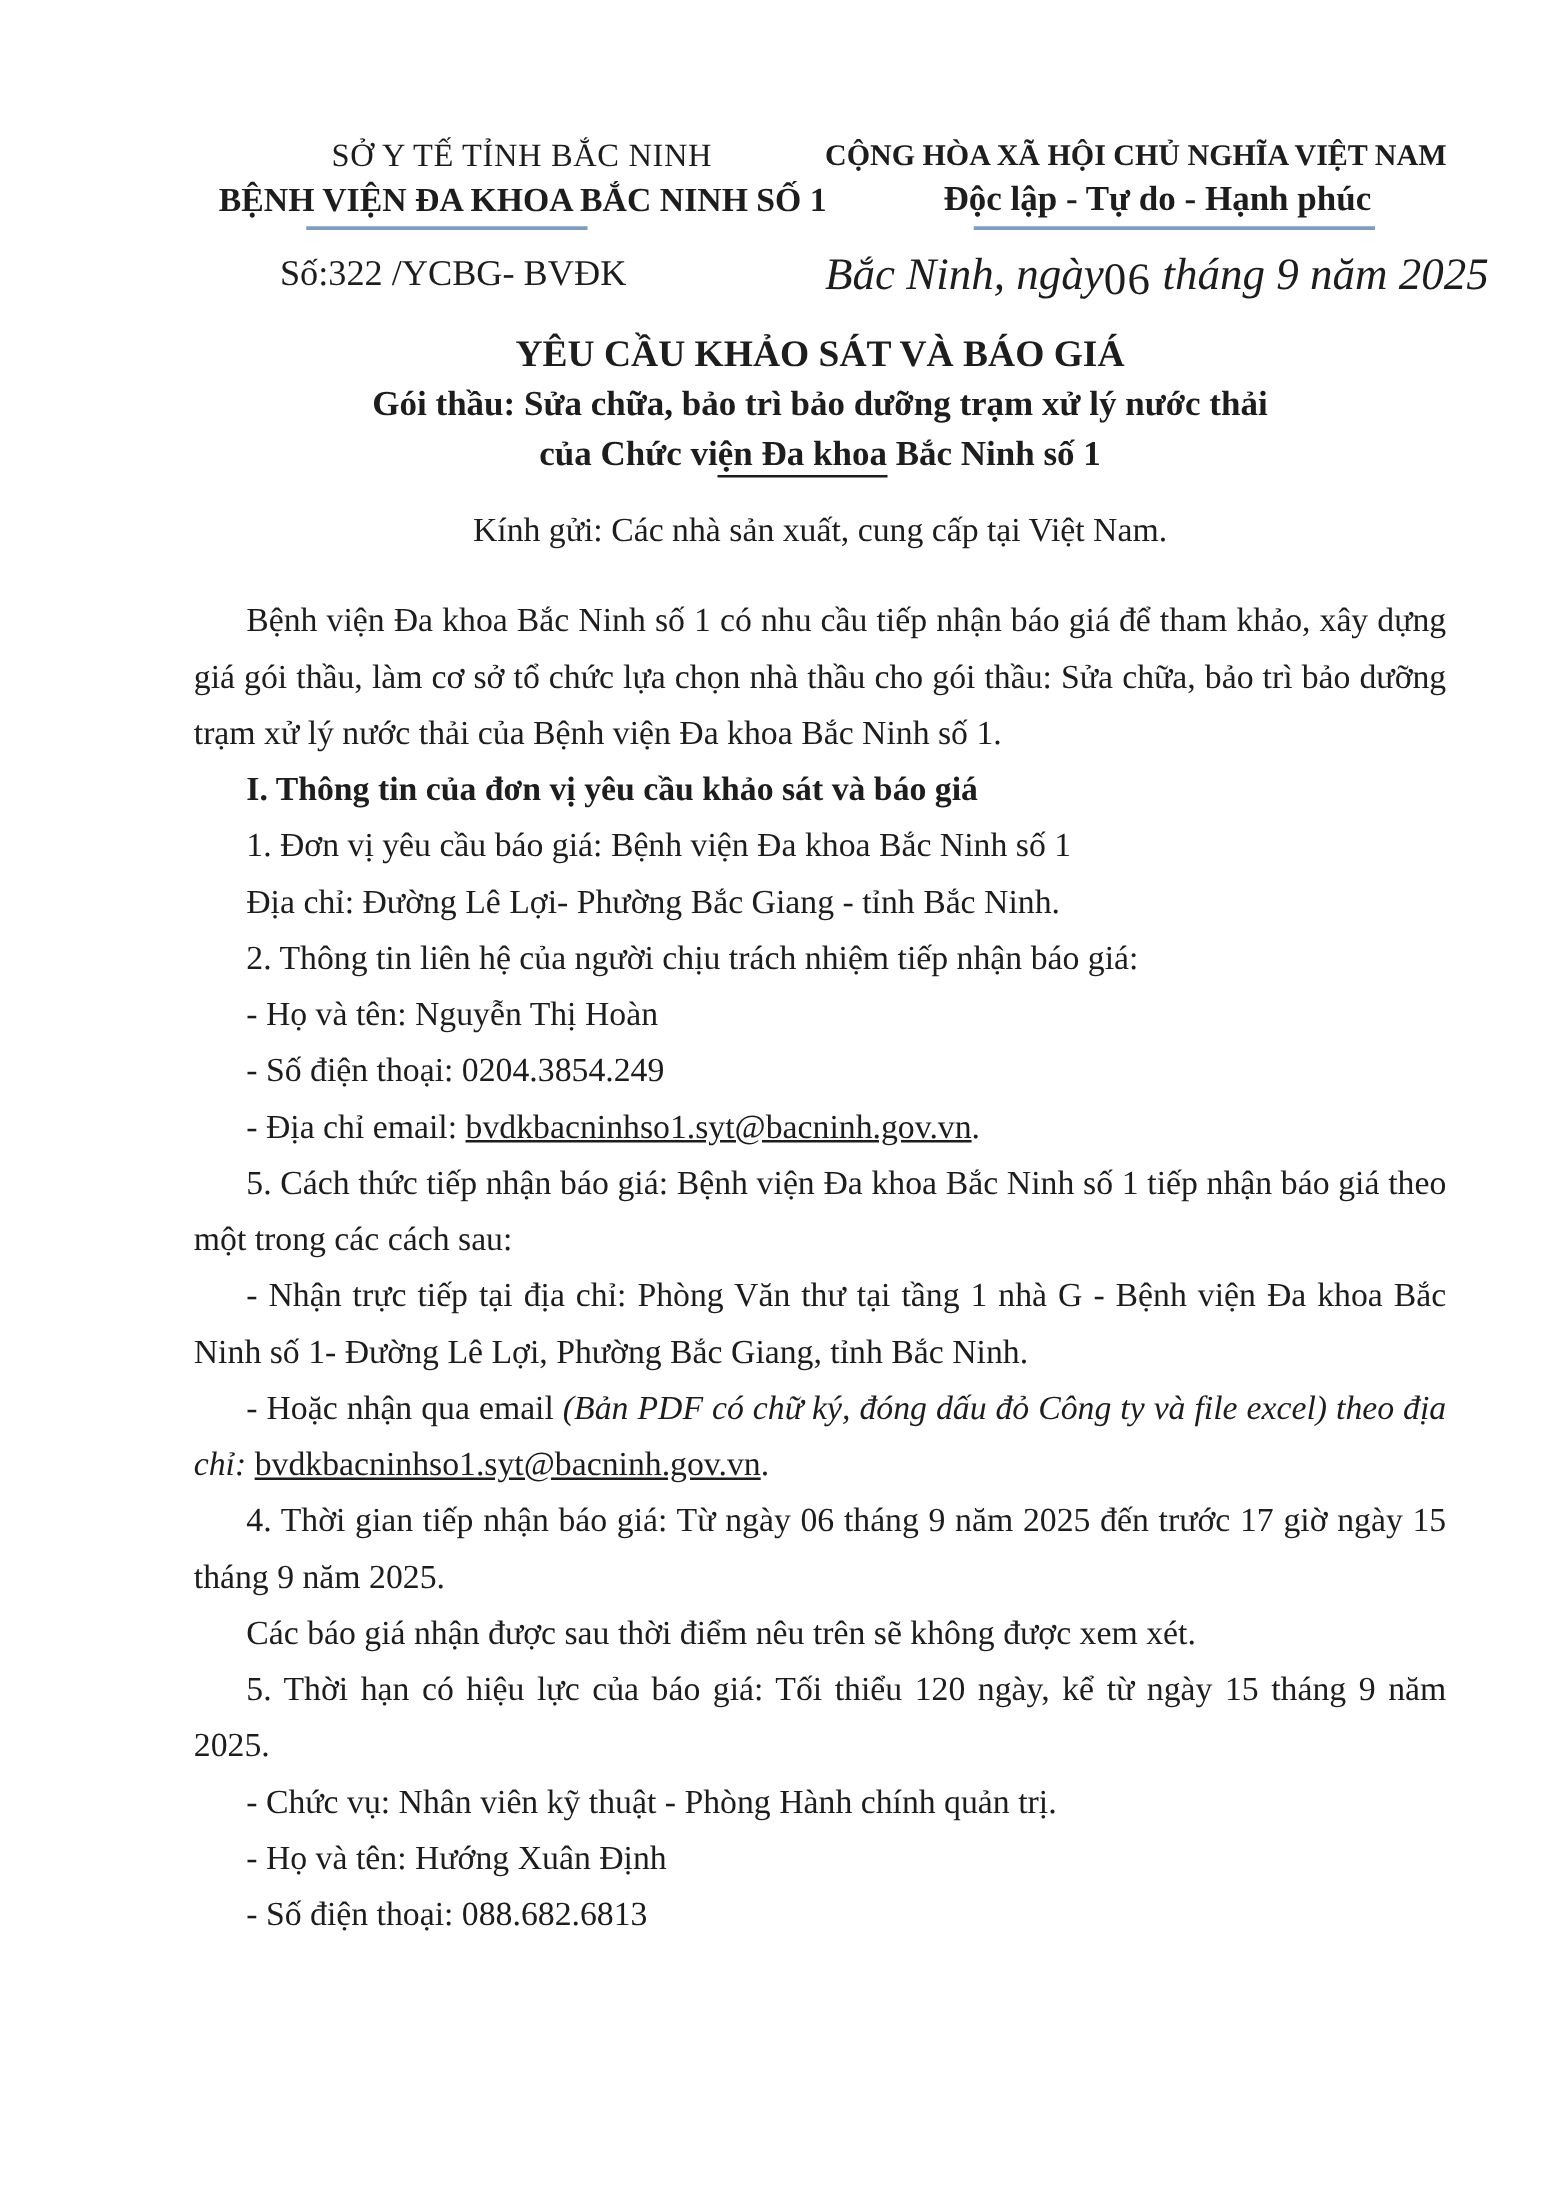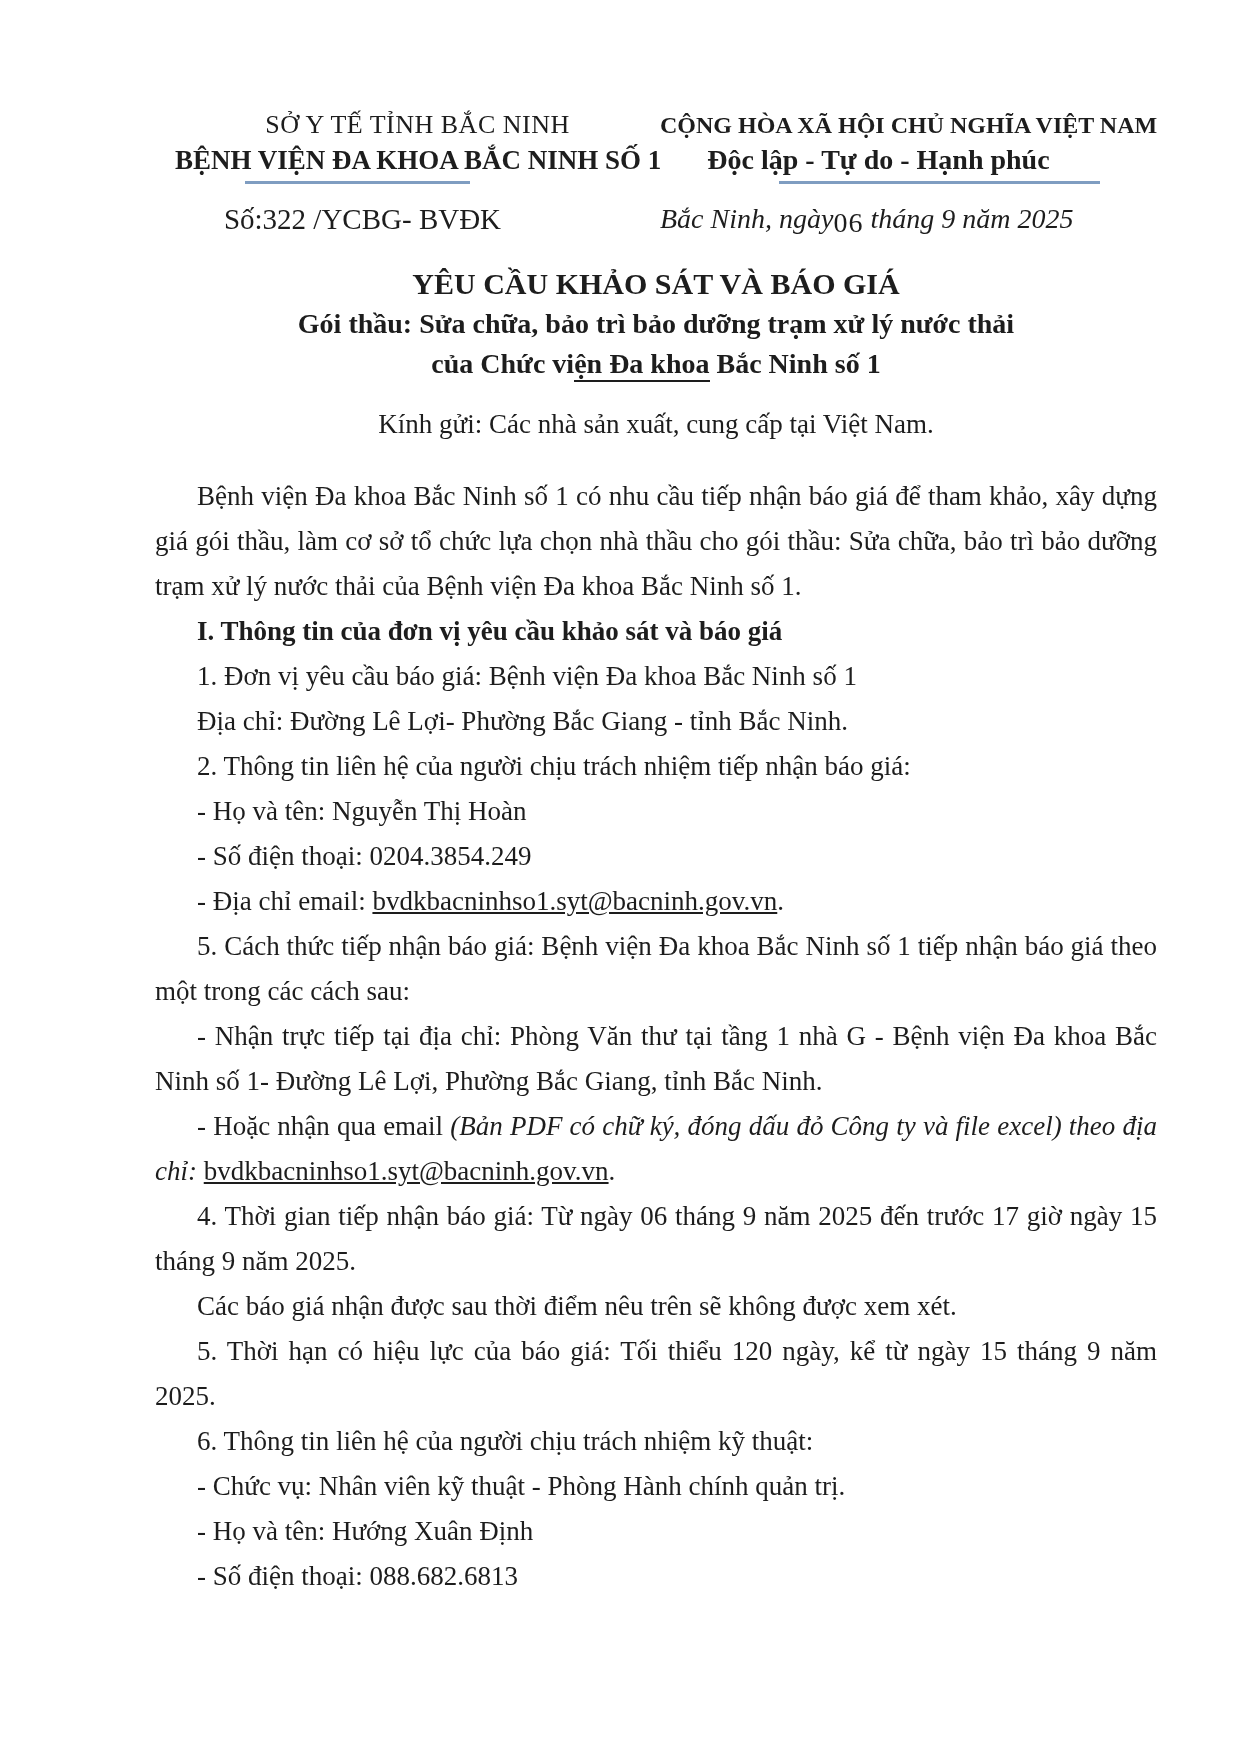--- a/index.html
+++ b/index.html
@@ -10,30 +10,30 @@
     height:1755px;
     background:#ffffff;
     color:#1d1d1d;
     font-family:"Liberation Serif","DejaVu Serif",serif;
     padding:108px 84px 12px 155px;
     overflow:hidden;
   }
   
   .hdr{display:flex;align-items:flex-start;}
   .hdr-left{box-sizing:border-box;width:505px;padding-left:20px;text-align:center;flex:none;}
-  .hdr-right{box-sizing:border-box;width:497px;text-align:center;flex:none;}
+  .hdr-right{box-sizing:border-box;width:497px;text-align:right;flex:none;}
   .org-parent{font-size:26px;line-height:34px;white-space:nowrap;letter-spacing:.5px;}
   .org-name{font-size:27px;line-height:36px;font-weight:bold;white-space:nowrap;}
   .nat-title{font-size:24px;line-height:34px;font-weight:bold;white-space:nowrap;margin-right:60px;}
   .nat-motto{font-size:28px;line-height:36px;font-weight:bold;white-space:nowrap;margin-right:60px;}
   .rule{height:3px;background:#7f9dc1;margin-top:3px;}
   .rule-left{width:225px;margin-left:70px;}
   .rule-right{width:321px;margin-left:119px;}
   .doc-no{font-size:29px;line-height:38px;margin-top:16px;white-space:nowrap;margin-right:110px;}
-  .date-line{font-size:28px;line-height:38px;margin-top:16px;white-space:nowrap;margin-right:180px;font-style:italic;}
+  .date-line{font-size:36px;line-height:38px;margin-top:16px;white-space:nowrap;margin-right:180px;font-style:italic;}
   .day{font-style:normal;position:relative;top:4px;letter-spacing:1px;}
   
   .doc-title{margin-top:26px;font-size:30px;line-height:40px;font-weight:bold;text-align:center;}
   .doc-sub{font-size:28px;line-height:40px;font-weight:bold;text-align:center;}
   .u-part{border-bottom:2px solid #1d1d1d;padding-bottom:1px;}
   .salutation{margin-top:22px;font-size:27px;line-height:36px;text-align:center;}
   
   .bodytext{margin-top:32px;}
   .para{margin:0;font-size:27px;line-height:45px;text-align:justify;text-indent:42px;}
   .bold{font-weight:bold;}
@@ -76,19 +76,18 @@
     <p class="para">2. Thông tin liên hệ của người chịu trách nhiệm tiếp nhận báo giá:</p>
     <p class="para">- Họ và tên: Nguyễn Thị Hoàn</p>
     <p class="para">- Số điện thoại: 0204.3854.249</p>
     <p class="para"><span>- Địa chỉ email: </span><span class="email">bvdkbacninhso1.syt@bacninh.gov.vn</span><span>.</span></p>
     <p class="para">5. Cách thức tiếp nhận báo giá: Bệnh viện Đa khoa Bắc Ninh số 1 tiếp nhận báo giá theo một trong các cách sau:</p>
     <p class="para">- Nhận trực tiếp tại địa chỉ: Phòng Văn thư tại tầng 1 nhà G - Bệnh viện Đa khoa Bắc Ninh số 1- Đường Lê Lợi, Phường Bắc Giang, tỉnh Bắc Ninh.</p>
     <p class="para"><span>- Hoặc nhận qua email </span><span class="it">(Bản PDF có chữ ký, đóng dấu đỏ Công ty và file excel) theo địa chỉ: </span><span class="email">bvdkbacninhso1.syt@bacninh.gov.vn</span><span>.</span></p>
     <p class="para">4. Thời gian tiếp nhận báo giá: Từ ngày 06 tháng 9 năm 2025 đến trước 17 giờ ngày 15 tháng 9 năm 2025.</p>
     <p class="para">Các báo giá nhận được sau thời điểm nêu trên sẽ không được xem xét.</p>
     <p class="para">5. Thời hạn có hiệu lực của báo giá: Tối thiểu 120 ngày, kể từ ngày 15 tháng 9 năm 2025.</p>
-    <p class="para">6. Thông tin liên hệ của người chịu trách nhiệm kỹ thuật:</p>
     <p class="para">- Chức vụ: Nhân viên kỹ thuật - Phòng Hành chính quản trị.</p>
     <p class="para">- Họ và tên: Hướng Xuân Định</p>
     <p class="para">- Số điện thoại: 088.682.6813</p>
   </section>
 
 </div>
 
 </body></html>

